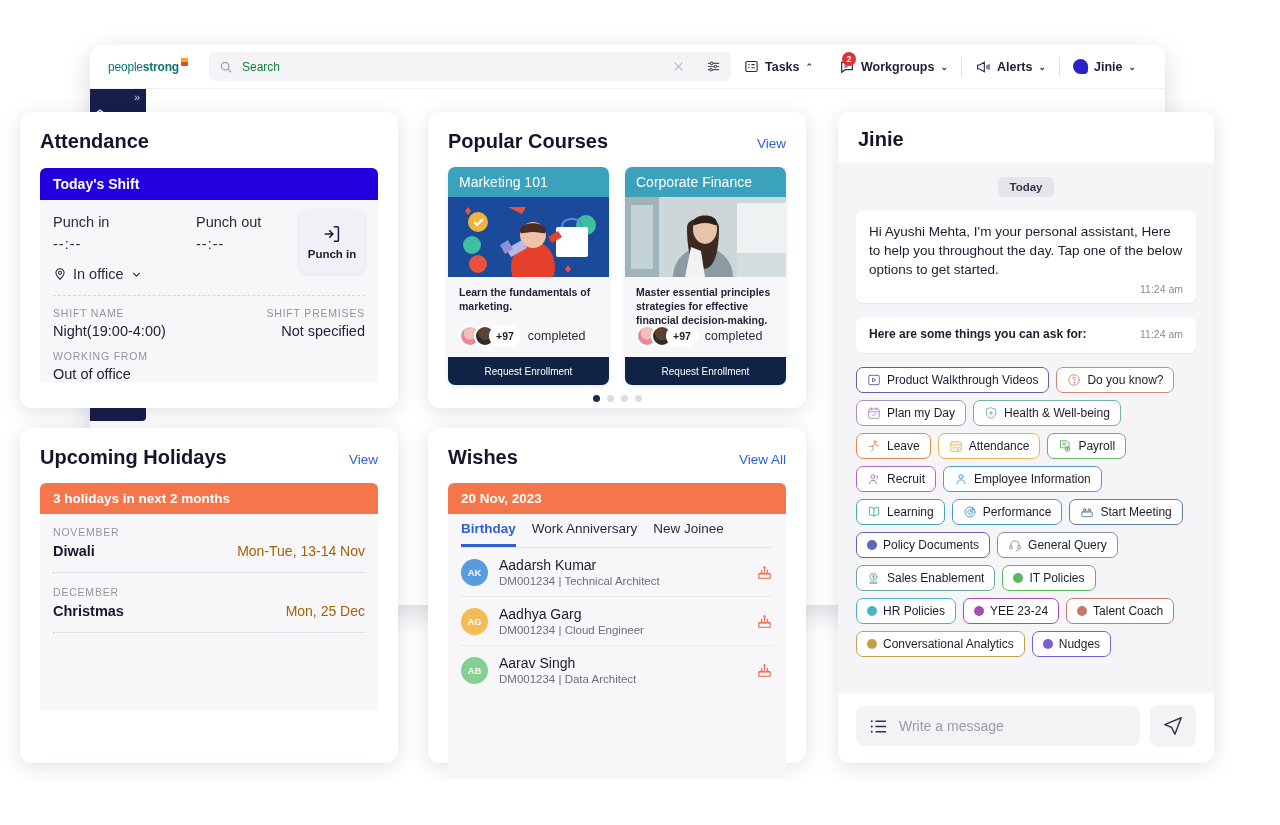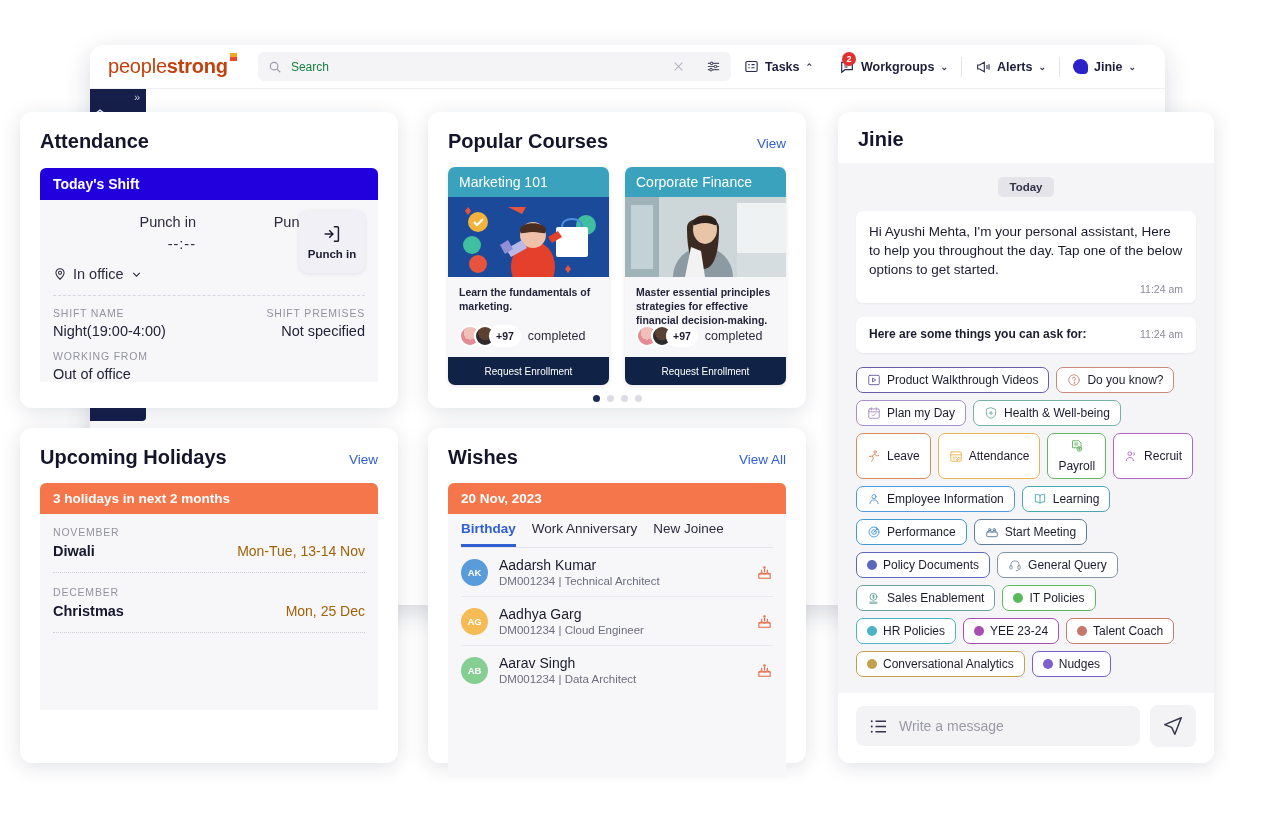--- a/index.html
+++ b/index.html
@@ -31,21 +31,21 @@
     box-shadow: 0 8px 26px rgba(20,24,60,.16);
     overflow: hidden;
   }
   .topbar {
     position: relative; height: 44px;
     display: flex; align-items: center;
     padding: 0 16px 0 18px;
     border-bottom: 1px solid #f0f0f4;
     background: #fff;
   }
-  .logo { font-size: 20px; color: #c2410c; letter-spacing: -.2px; position: relative; }
+  .logo { font-size: 12px; color: #0f766e; letter-spacing: -.2px; position: relative; }
   .logo .b { font-weight: bold; }
   .logo .tm {
     position: absolute; right: -9px; top: -2px;
     width: 7px; height: 8px;
     background: linear-gradient(180deg,#f5a623 0 50%, #e8472f 50% 100%);
   }
   .searchbar {
     margin-left: 30px; width: 524px; height: 29px;
     background: #f4f4f7; border-radius: 6px;
     display: flex; align-items: center; padding: 0 10px; gap: 9px;
@@ -92,21 +92,21 @@
 
   
   #attendance { left: 20px; top: 112px; width: 378px; height: 296px; padding: 18px 20px 0; }
   .att-head { margin-bottom: 15px; }
   .shift-banner {
     background: #2200dd; color: #fff; border-radius: 6px 6px 0 0;
     height: 32px; display: flex; align-items: center; padding: 0 13px;
     font-size: 14px; font-weight: bold;
   }
   .att-body { background: #f7f7fa; padding: 14px 13px 0; }
-  .punch-row { display: flex; position: relative; text-align: right; }
+  .punch-row { display: flex; position: relative; }
   .punch-col { width: 143px; }
   .punch-lbl { font-size: 14.5px; color: #2c2c3e; }
   .punch-val { font-size: 14.5px; color: #2c2c3e; letter-spacing: 1px; margin-top: 6px; }
   .punch-btn {
     position: absolute; right: 0; top: -4px;
     width: 66px; height: 63px; background: #f0f0f6; border-radius: 9px;
     display: flex; flex-direction: column; align-items: center; justify-content: center; gap: 3px;
     box-shadow: 0 1px 4px rgba(30,30,60,.10);
   }
   .punch-btn span { font-size: 11.5px; font-weight: bold; color: #1c1c30; }
@@ -613,21 +613,21 @@
           </div>
           <div class="chip" style="border-color: rgb(232, 180, 81);">
             <span class="cic">
               <svg width="14" height="14" viewBox="0 0 24 24" fill="none" stroke="#e8b451" stroke-width="1.6" stroke-linecap="round" stroke-linejoin="round">
                 <rect x="3" y="5" width="18" height="16" rx="2"></rect>
                 <path d="M3 10h18M7 14h2M11 14h2M7 17h2M14 17l3-3 2 2-3 3h-2z"></path>
               </svg>
             </span>
             <span>Attendance</span>
           </div>
-          <div class="chip" style="border-color: rgb(99, 180, 99); flex-direction: column;">
+          <div class="chip" style="border-color: rgb(99, 180, 99);">
             <span class="cic">
               <svg width="14" height="14" viewBox="0 0 24 24" fill="none" stroke="#63b463" stroke-width="1.6" stroke-linecap="round" stroke-linejoin="round">
                 <path d="M5 3h10l4 4v8H5z"></path>
                 <path d="M8 7h5M8 10h5"></path>
                 <circle cx="16" cy="17" r="4"></circle>
                 <path d="M16 15v4M14.5 17h3"></path>
               </svg>
             </span>
             <span>Payroll</span>
           </div>

